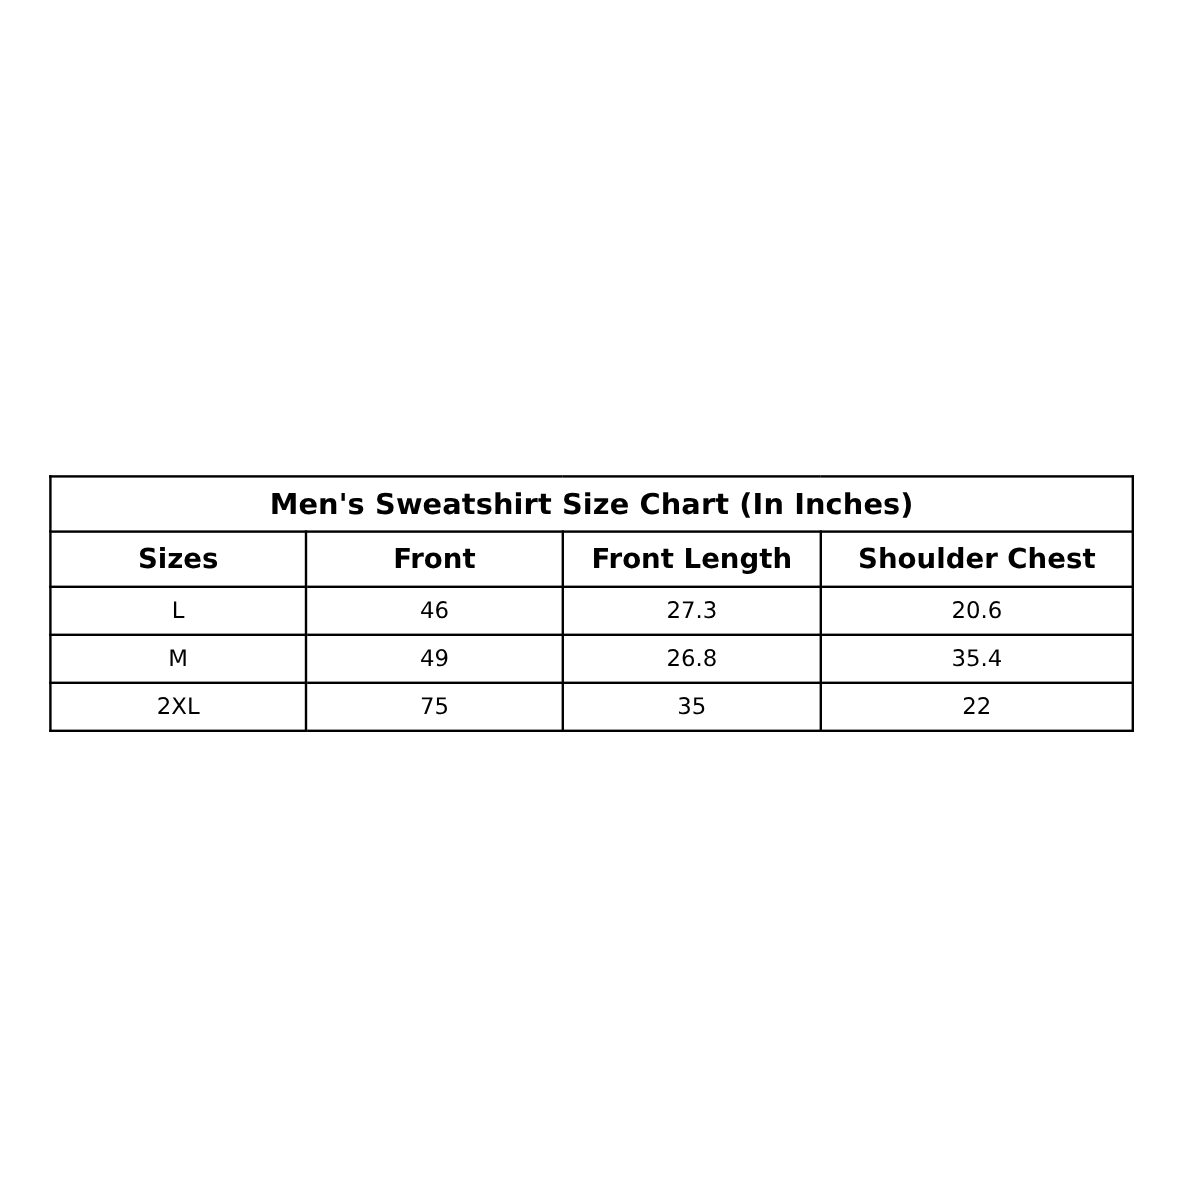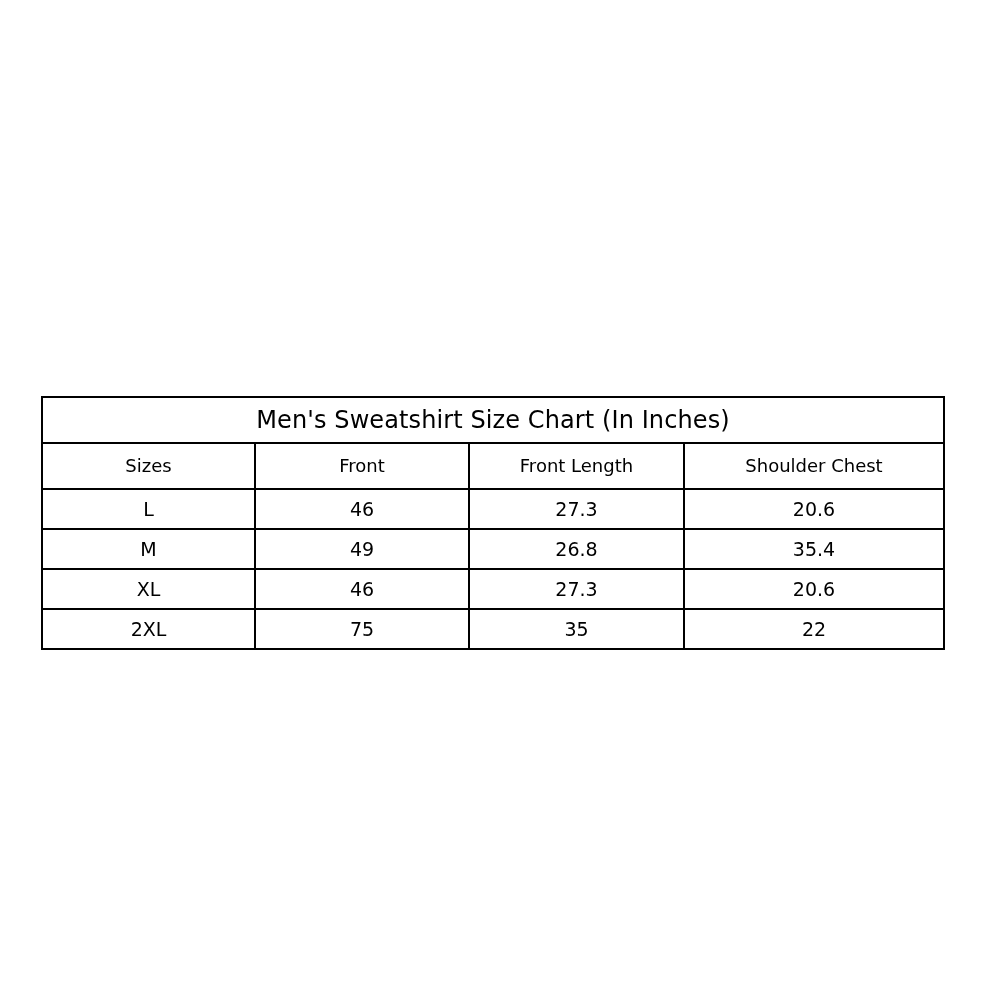--- a/index.html
+++ b/index.html
@@ -32,29 +32,29 @@
   table.size-chart td {
     border: 2px solid #000000;
     color: #000000;
     text-align: center;
     vertical-align: middle;
     padding: 0;
   }
 
   td.chart-title {
     font-size: 24px;
-    font-weight: normal;
+    font-weight: bold;
     height: 44px;
     line-height: 44px;
     letter-spacing: 0.1px;
   }
 
   td.col-head {
-    font-size: 18px;
-    font-weight: normal;
+    font-size: 23px;
+    font-weight: bold;
     height: 44px;
     line-height: 44px;
   }
 
   td.cell {
     font-size: 19px;
     font-weight: normal;
     height: 38px;
     line-height: 38px;
   }
@@ -92,26 +92,20 @@
         <td class="cell">27.3</td>
         <td class="cell">20.6</td>
       </tr>
       <tr>
         <td class="cell">M</td>
         <td class="cell">49</td>
         <td class="cell">26.8</td>
         <td class="cell">35.4</td>
       </tr>
       <tr>
-        <td class="cell">XL</td>
-        <td class="cell">46</td>
-        <td class="cell">27.3</td>
-        <td class="cell">20.6</td>
-      </tr>
-      <tr>
         <td class="cell">2XL</td>
         <td class="cell">75</td>
         <td class="cell">35</td>
         <td class="cell">22</td>
       </tr>
     </tbody>
   </table>
 </div>
 
 </body></html>

